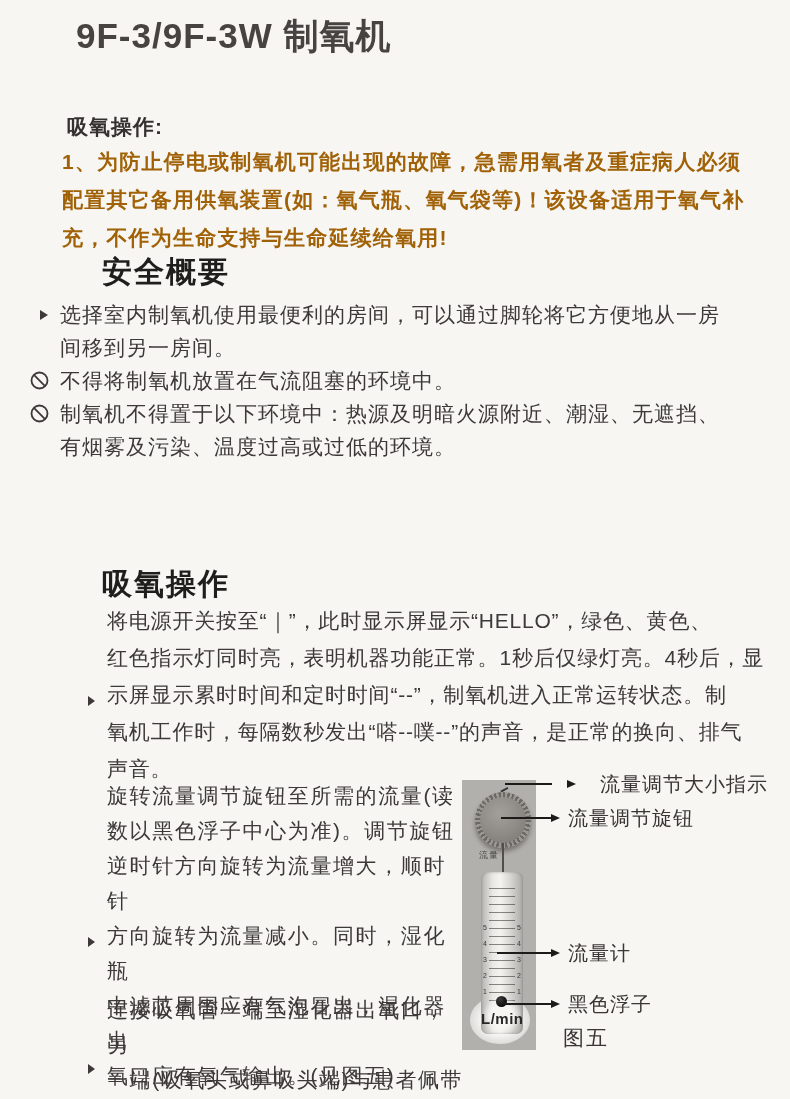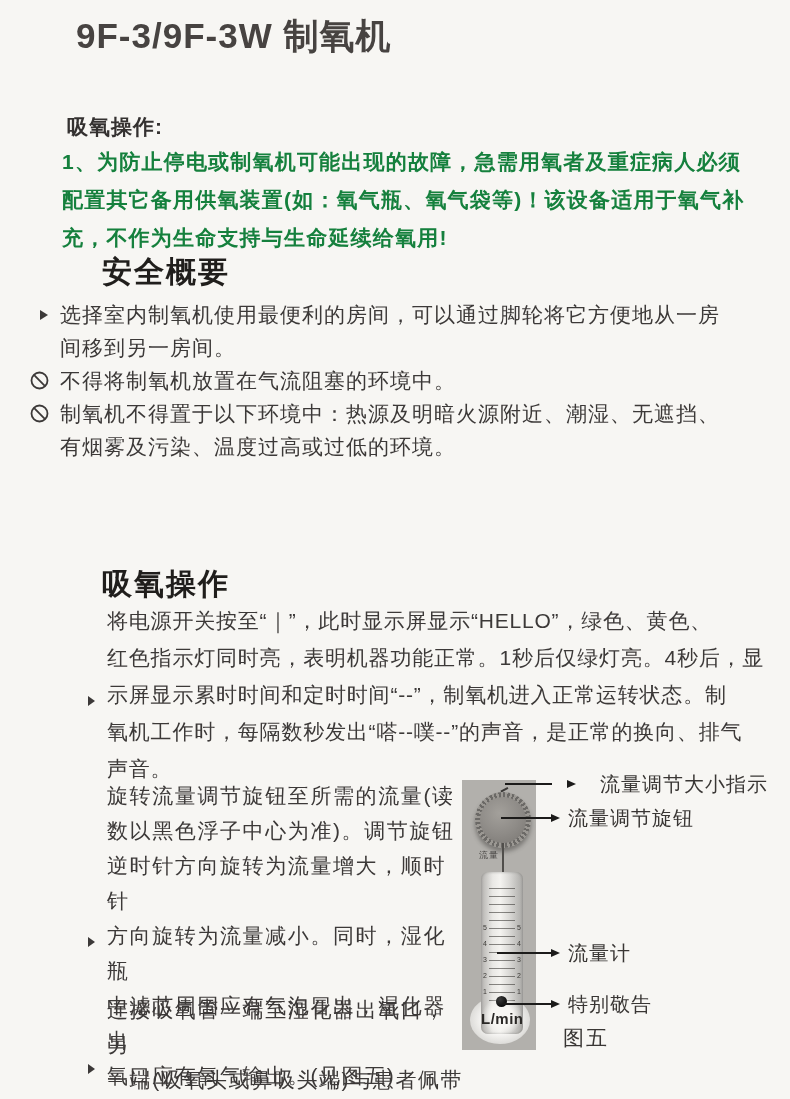--- a/index.html
+++ b/index.html
@@ -18,21 +18,21 @@
   
   .header{position:absolute;left:76px;top:14px;text-align:right;}
   .title{font-size:35px;font-weight:bold;letter-spacing:1px;color:#474341;line-height:44px;}
   .subtitle{font-size:29px;font-weight:normal;letter-spacing:3px;color:#474341;line-height:36px;margin-top:2px;}
 
   
   .notice-heading{position:absolute;left:67px;top:113px;font-size:21px;font-weight:bold;color:#343130;letter-spacing:1px;}
   .notice-body{
     position:absolute;left:62px;top:143px;width:700px;
     font-size:21px;font-weight:bold;line-height:38px;letter-spacing:1.2px;
-    color:#15803d;white-space:pre-line;
+    color:#a16207;white-space:pre-line;
   }
 
   
   .sec-heading{
     position:absolute;font-family:"DejaVu Serif","Liberation Serif",serif;
     font-size:30px;font-weight:bold;color:#201e1c;letter-spacing:2px;
   }
   .h-safety{left:102px;top:252px;}
   .h-op{left:102px;top:564px;}
 
@@ -215,19 +215,19 @@
       <span class="cl-label">流量调节旋钮</span>
     </div>
     <div class="callout c3">
       <span class="cl-line"></span>
       <span class="cl-head"></span>
       <span class="cl-label">流量计</span>
     </div>
     <div class="callout c4">
       <span class="cl-line"></span>
       <span class="cl-head"></span>
-      <span class="cl-label">特别敬告</span>
+      <span class="cl-label">黑色浮子</span>
     </div>
 
     <figcaption class="fig-caption">图五</figcaption>
   </figure>
 
 </div>
 
 </body></html>

